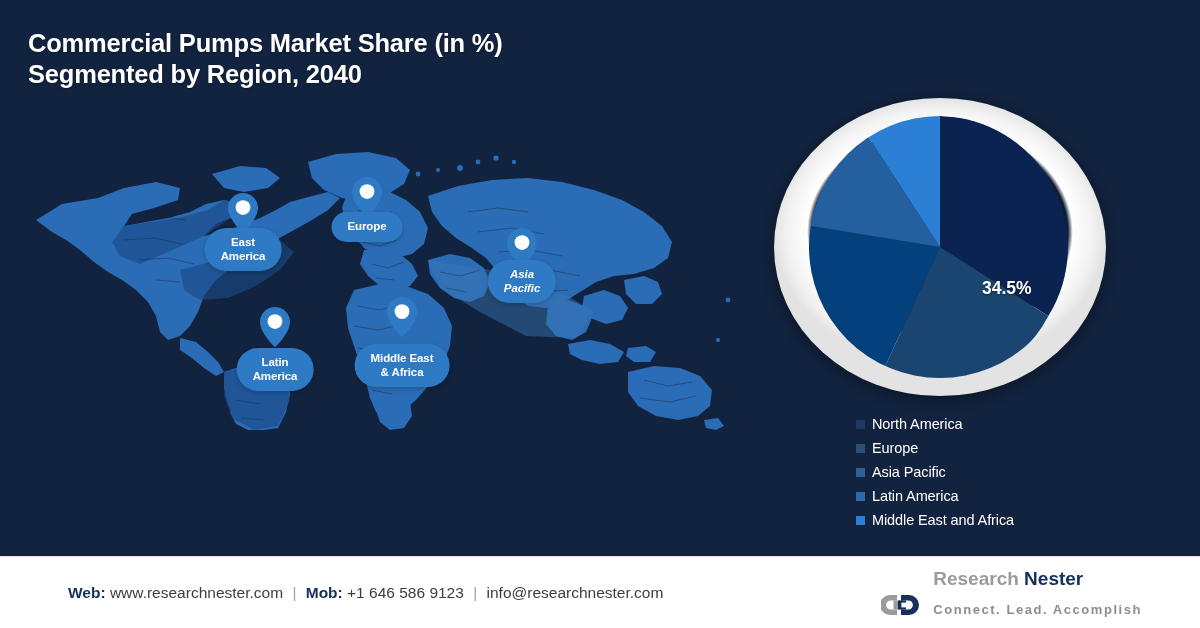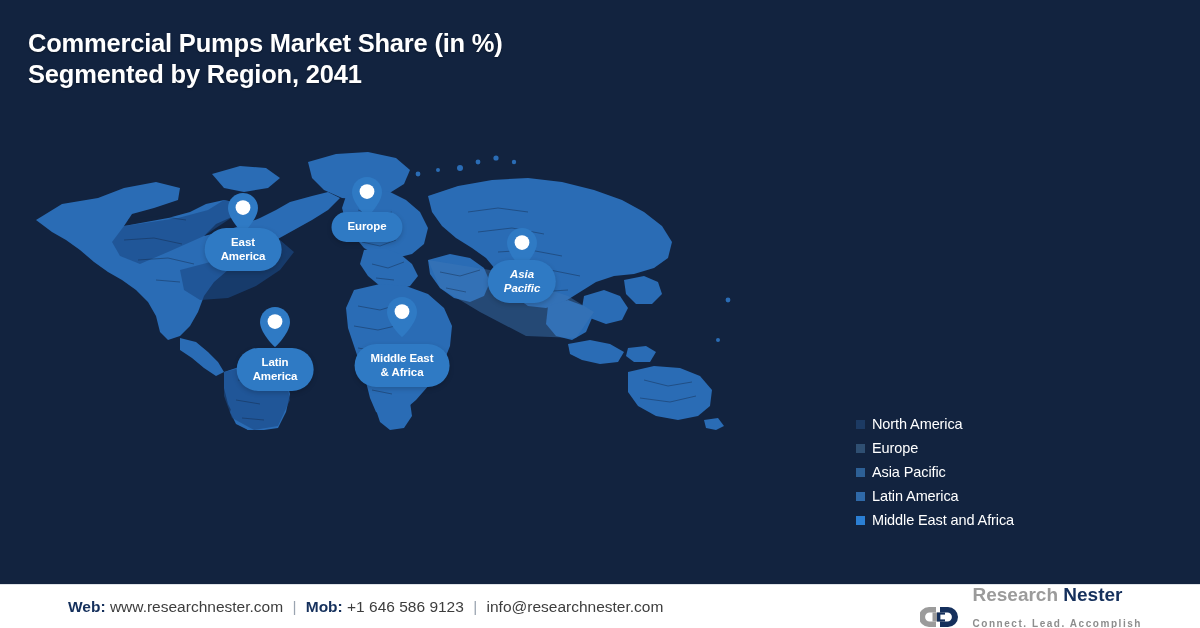--- a/index.html
+++ b/index.html
@@ -86,50 +86,50 @@
   .legend-swatch {
     width:9px; height:9px; flex:0 0 9px; margin-right:7px;
   }
   .legend-text {
     font-size:14.5px; color:#ffffff; white-space:nowrap;
     letter-spacing:-0.1px;
   }
 
   
   #footer {
-    position:absolute; left:0; bottom:0; width:1200px; height:44px;
+    position:absolute; left:0; bottom:0; width:1200px; height:72px;
     background:#ffffff; border-top:1px solid #dfe3e8;
   }
   #footer-text {
     position:absolute; left:68px; top:50%; transform:translateY(-50%);
     font-size:15.5px; color:#3d3d3d; white-space:nowrap;
   }
   #footer-text b { color:#15305c; font-weight:bold; }
   #footer-text .sep { color:#9aa4b0; margin:0 5px; }
 
   #logo { position:absolute; right:58px; top:50%; transform:translateY(-50%);
           display:flex; align-items:flex-end; }
   #logo-mark { width:44px; height:24px; margin-right:8px; }
   #logo-text { display:flex; flex-direction:column; }
   #logo-word { font-size:19px; font-weight:bold; line-height:20px; white-space:nowrap; }
   #logo-word .g { color:#9b9b9b; }
   #logo-word .n { color:#15305c; }
   #logo-tag {
-    font-size:10px; color:#8d8d8d; letter-spacing:1.55px;
+    font-size:13px; color:#8d8d8d; letter-spacing:1.55px;
     font-weight:bold; white-space:nowrap; margin-top:13px;
   }
 </style>
 </head>
 <body>
 
 <div id="infographic">
 
   <div id="title-block">
     <div class="tline">Commercial Pumps Market Share (in %)</div>
-    <div class="tline">Segmented by Region, 2041</div>
+    <div class="tline">Segmented by Region, 2040</div>
   </div>
 
   <div id="map-wrap">
     <svg viewBox="0 0 720 330" xmlns="http://www.w3.org/2000/svg">
       <g fill="#2a6cb5">
 
         <path d="M8 120 L34 104 L70 98 L96 88 L128 82 L152 88 L150 100 L126 108 L104 114 L96 126
                  L118 122 L140 118 L162 112 L178 104 L196 100 L214 104 L206 116 L188 124 L176 136
                  L192 132 L212 126 L232 118 L248 110 L262 102 L284 96 L300 92 L312 98 L300 110
                  L284 120 L266 130 L248 140 L232 150 L216 160 L200 170 L186 182 L176 196 L170 212
@@ -258,20 +258,38 @@
         <svg viewBox="0 0 30 40">
             <path d="M15 0C6.7 0 0 6.7 0 15c0 9.6 12 23 15 25 3-2 15-15.4 15-25C30 6.7 23.3 0 15 0z" fill="#2f7ac4"></path>
             <circle cx="15" cy="14.6" r="7.4" fill="#ffffff"></circle>
           </svg>
       </div>
       <div class="pill" style="top:35px;margin-top:12px;">Middle East
 &amp; Africa</div>
     </div>
   </div>
 
+  <div id="pie-wrap">
+    <div id="pie-ring"></div>
+    <div id="pie">
+      <svg class="slice" viewBox="0 0 200 200" xmlns="http://www.w3.org/2000/svg">
+
+        <path d="M100 100 L100 0 A100 100 0 0 1 182.68 152.66 Z" fill="#0b2351"></path>
+
+        <path d="M100 100 L182.68 152.66 A100 100 0 0 1 54.60 198.77 Z" fill="#1a4570"></path>
+
+        <path d="M100 100 L54.60 198.77 A100 100 0 0 1 1.35 84.05 Z" fill="#04417c"></path>
+
+        <path d="M100 100 L1.35 84.05 A100 100 0 0 1 41.22 9.55 Z" fill="#2460a0"></path>
+
+        <path d="M100 100 L41.22 9.55 A100 100 0 0 1 100 0 Z" fill="#2b7fd4"></path>
+      </svg>
+    </div>
+    <div id="pie-label">34.5%</div>
+  </div>
 
   <div id="legend">
     <div class="legend-row">
       <span class="legend-swatch" style="background:#1c3a63;"></span>
       <span class="legend-text">North America</span>
     </div>
     <div class="legend-row">
       <span class="legend-swatch" style="background:#2f4f72;"></span>
       <span class="legend-text">Europe</span>
     </div>

